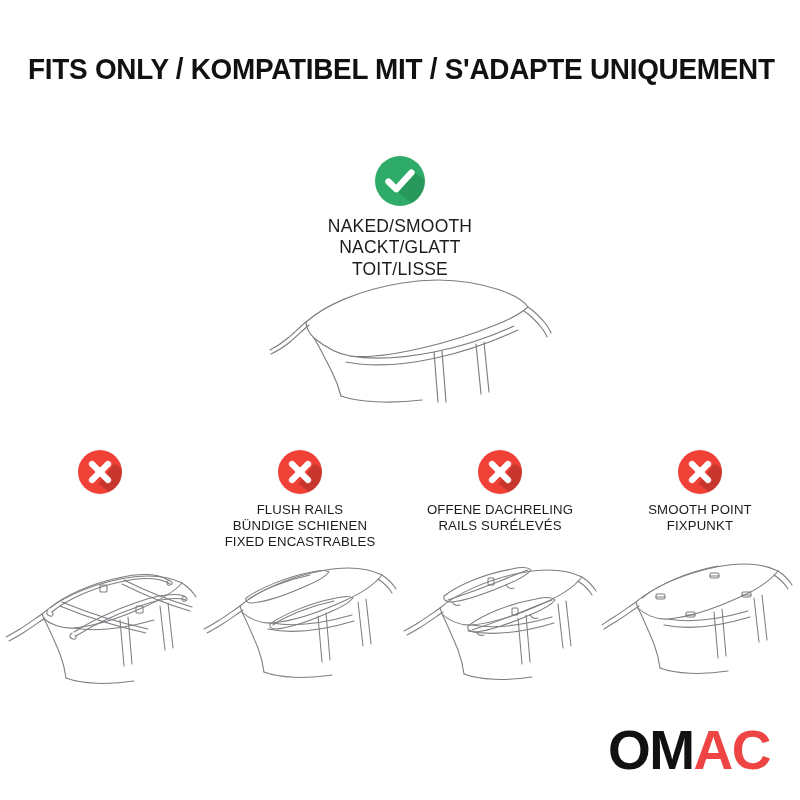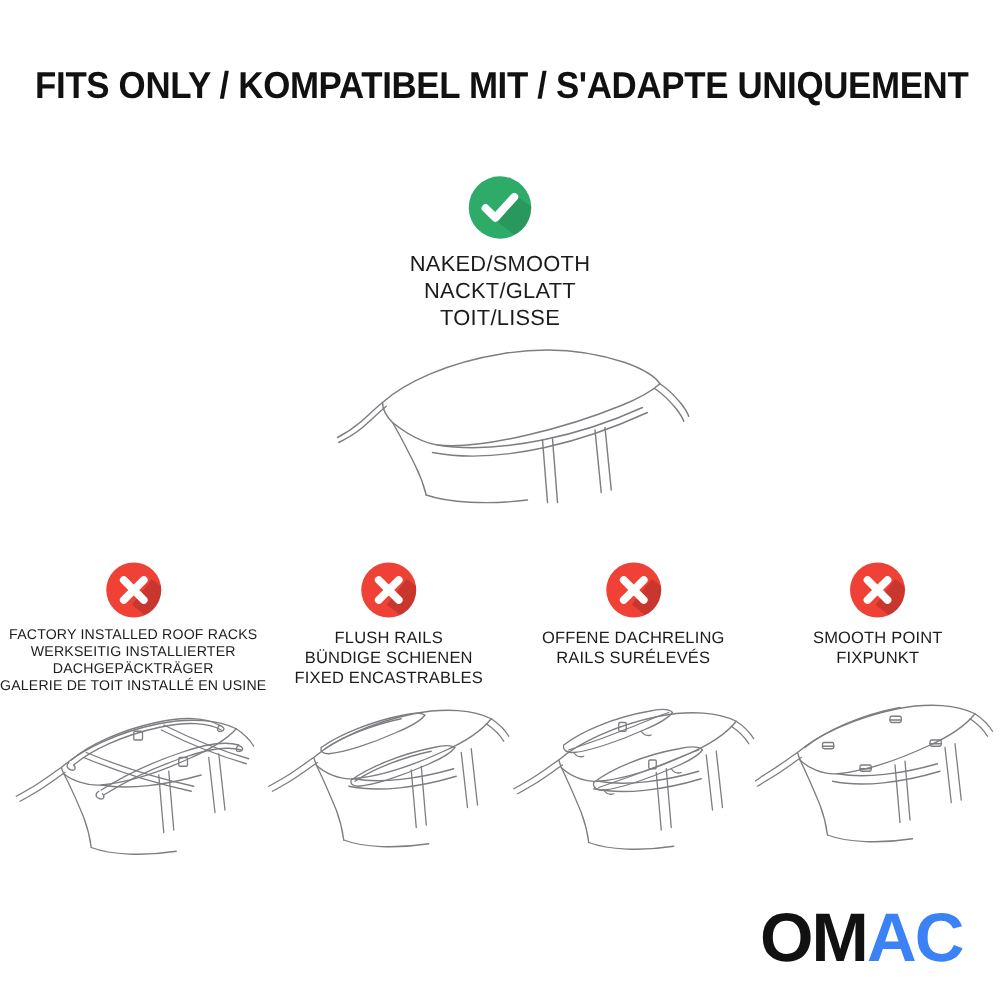--- a/index.html
+++ b/index.html
@@ -33,21 +33,21 @@
     letter-spacing: -0.3px;
     color: #111111;
     transform: scaleX(0.93);
     transform-origin: center center;
     white-space: nowrap;
   }
 
   
   .approved-block {
     position: absolute;
-    top: 141px;
+    top: 156px;
     left: 0;
     width: 800px;
     text-align: center;
   }
   .badge {
     width: 50px;
     height: 50px;
     border-radius: 50%;
     position: relative;
     margin: 0 auto;
@@ -126,21 +126,21 @@
     bottom: 22px;
     display: flex;
     align-items: baseline;
     font-family: "Liberation Sans Narrow", "Liberation Sans", sans-serif;
     font-weight: bold;
     font-size: 55px;
     letter-spacing: -1.5px;
     line-height: 1;
   }
   .logo .om { color: #111111; }
-  .logo .ac { color: #3b82f6; }
+  .logo .ac { color: #ef4444; }
 </style>
 </head>
 <body>
 
 <div class="title-bar">
   <span class="title-text">FITS ONLY / KOMPATIBEL MIT / S'ADAPTE UNIQUEMENT</span>
 </div>
 
 <div class="approved-block">
   <div class="badge ok">
@@ -189,26 +189,20 @@
 
   <div class="col narrow">
     <div class="badge no">
       <div class="shadow-wedge"></div>
       <svg width="44" height="44" viewBox="0 0 44 44" aria-hidden="true">
         <g stroke="#ffffff" stroke-width="6.2" stroke-linecap="round">
           <line x1="14" y1="14" x2="30" y2="30"></line>
           <line x1="30" y1="14" x2="14" y2="30"></line>
         </g>
       </svg>
-    </div>
-    <div class="label-stack">
-      <div>FACTORY INSTALLED ROOF RACKS</div>
-      <div>WERKSEITIG INSTALLIERTER</div>
-      <div>DACHGEPÄCKTRÄGER</div>
-      <div>GALERIE DE TOIT INSTALLÉ EN USINE</div>
     </div>
     <div class="col-art">
       <svg width="196" height="150" viewBox="0 0 196 150" aria-hidden="true">
         <g fill="none" stroke="#7d7d82" stroke-width="1.05" stroke-linejoin="round" stroke-linecap="round">
 
           <path d="M40 60 C56 46 84 32 118 25 C144 20 166 22 180 29
                    C172 38 158 46 142 53 C118 64 92 72 72 74 C60 75 48 70 42 65 Z"></path>
 
           <path d="M40 60 C34 64 26 70 18 75 C13 78 8 81 4 83"></path>
           <path d="M43 64 C37 68 29 74 21 79 C16 82 11 85 7 87"></path>

